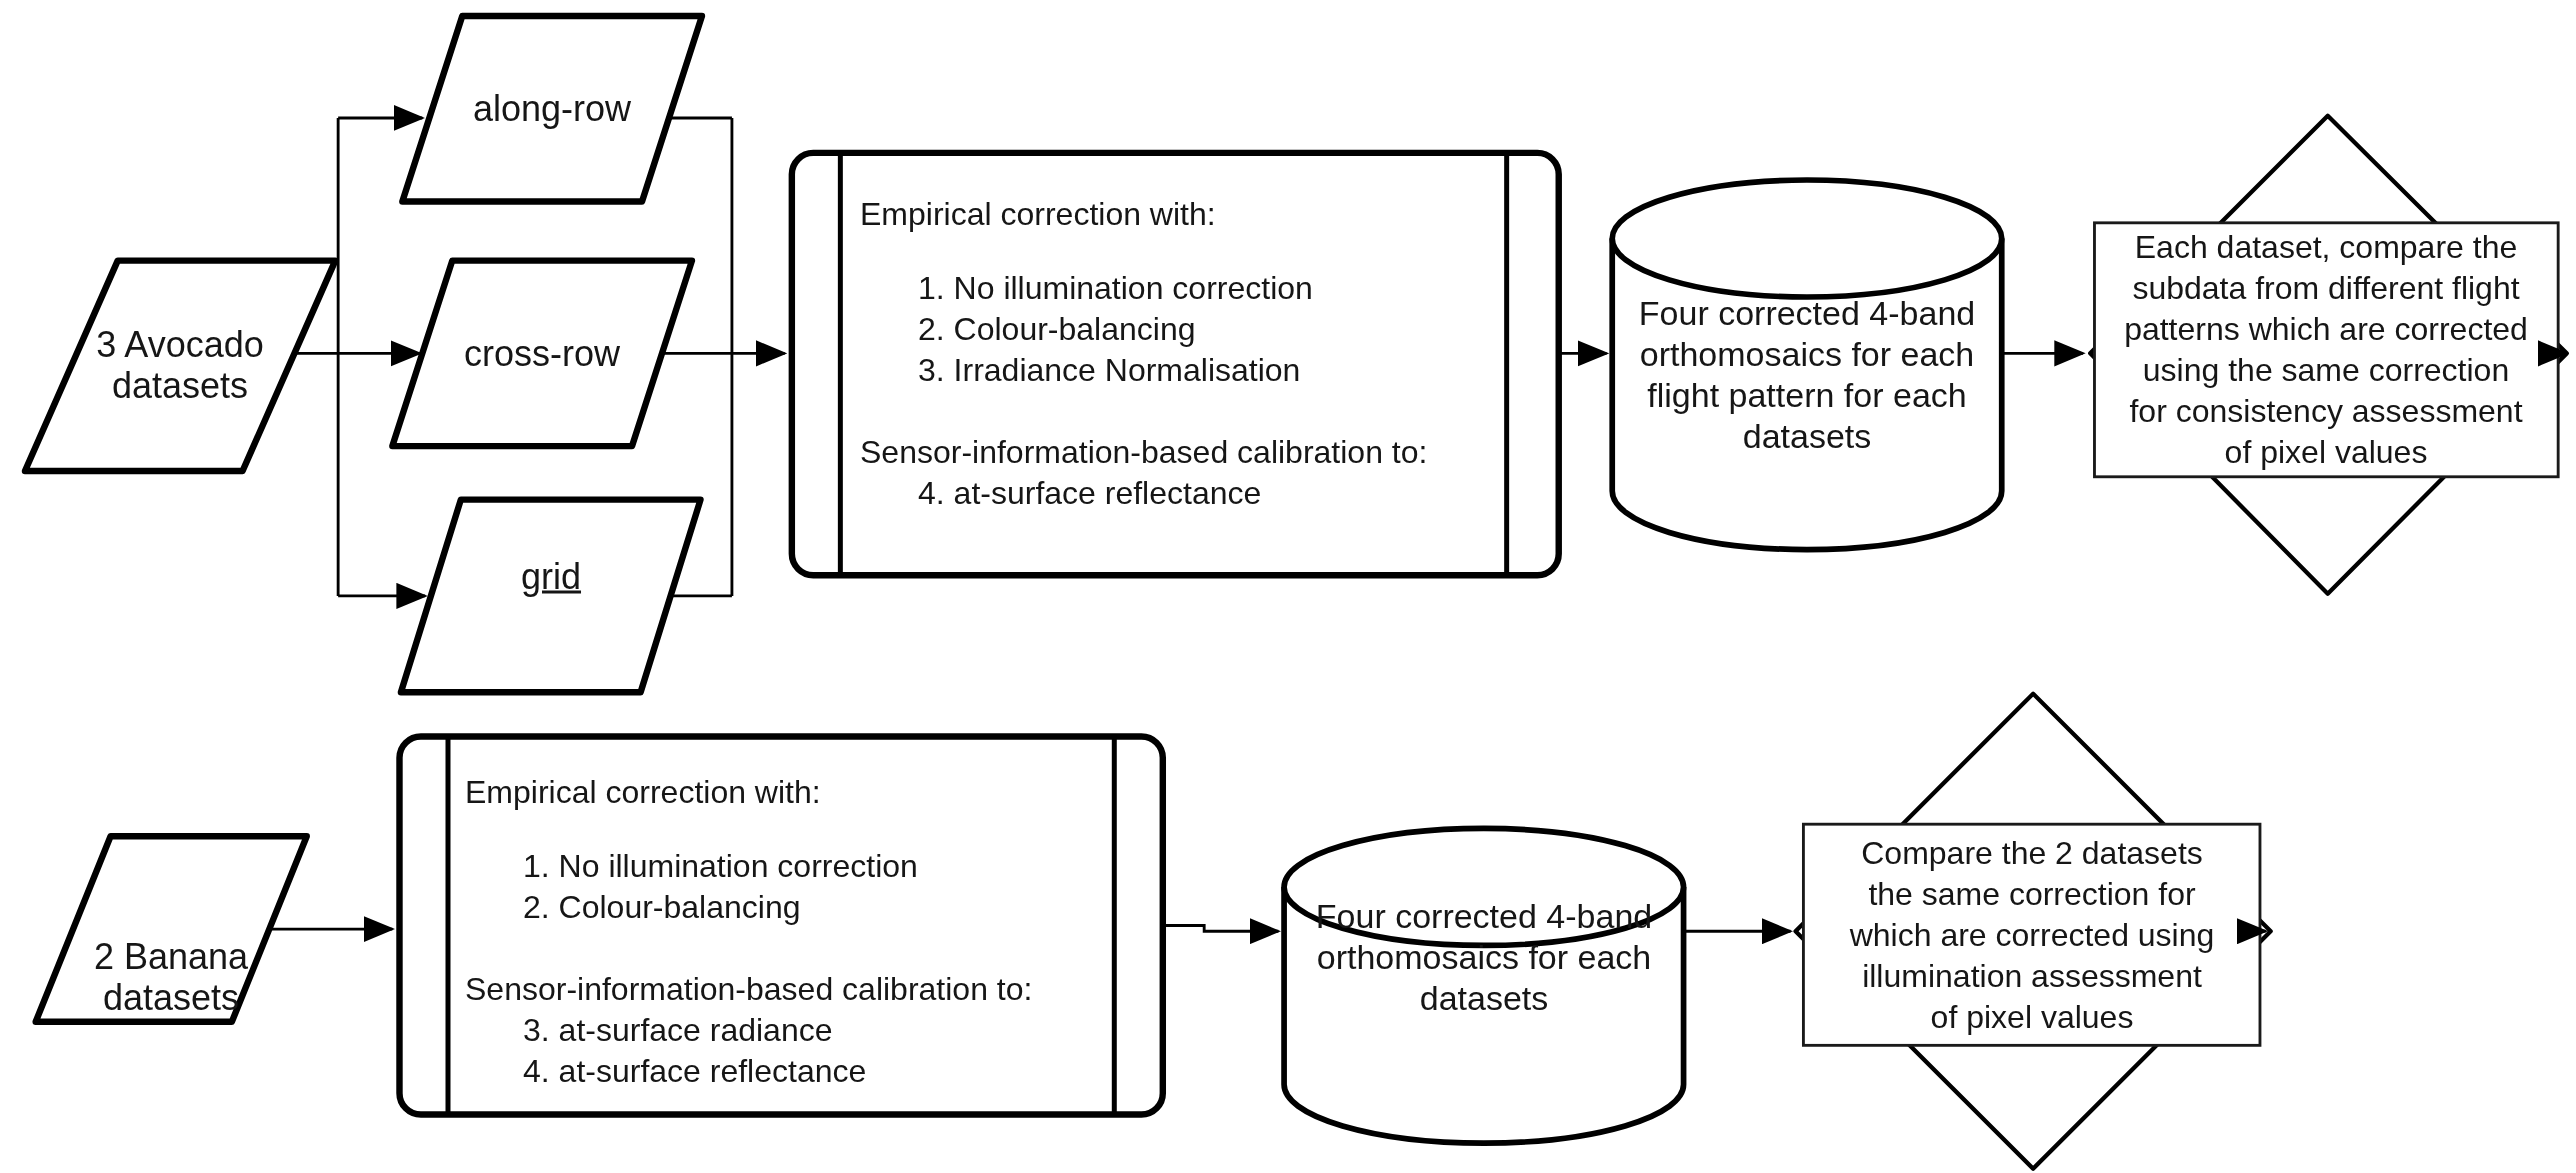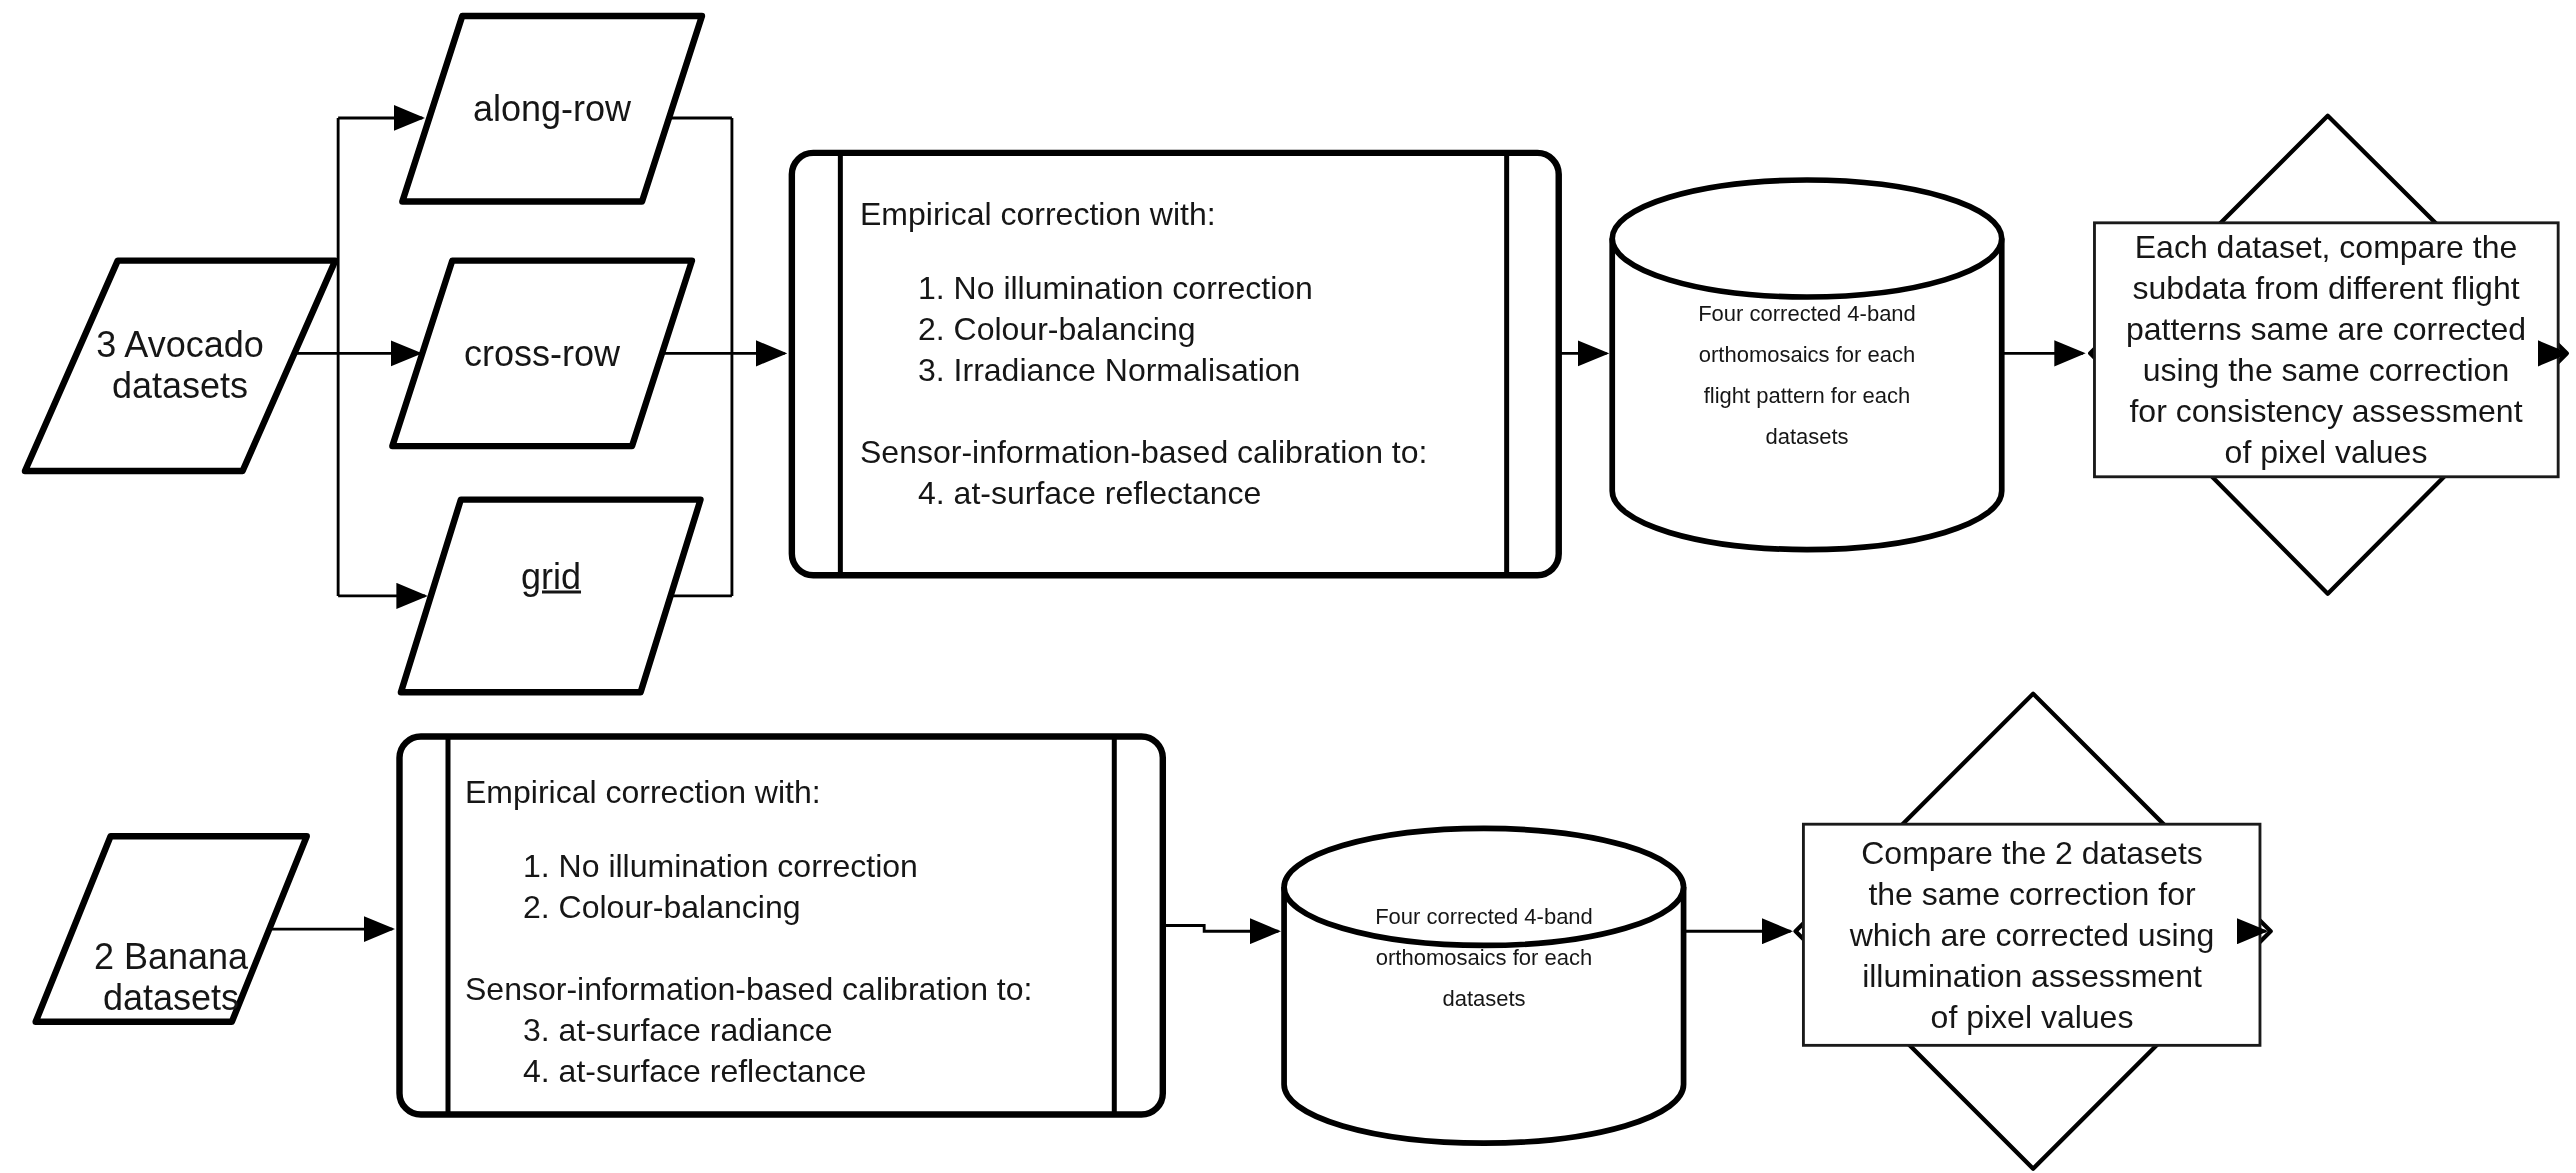--- a/index.html
+++ b/index.html
@@ -57,21 +57,21 @@
   
   .tb {
     position: absolute;
     transform: translate(-50%, -50%);
     text-align: center;
     font-size: 36px;
     line-height: 41px;
     white-space: nowrap;
   }
   .tb.store {
-    font-size: 22px;
+    font-size: 34px;
   }
   .tb.deci {
     font-size: 32px;
   }
   .pb {
     position: absolute;
     font-size: 32px;
     line-height: 41px;
     white-space: nowrap;
     text-align: left;
@@ -167,21 +167,21 @@
   <div class="tb store" style="left:1807px; top:375px;">
     <div>Four corrected 4-band</div>
     <div>orthomosaics for each</div>
     <div>flight pattern for each</div>
     <div>datasets</div>
   </div>
 
   <div class="tb deci" style="left:2326px; top:350px;">
     <div>Each dataset, compare the</div>
     <div>subdata from different flight</div>
-    <div>patterns same are corrected</div>
+    <div>patterns which are corrected</div>
     <div>using the same correction</div>
     <div>for consistency assessment</div>
     <div>of pixel values</div>
   </div>
 
   <div class="tb" style="left:171px; top:929px;margin-top:48px;">
     <div>2 Banana</div>
     <div>datasets</div>
   </div>
 

